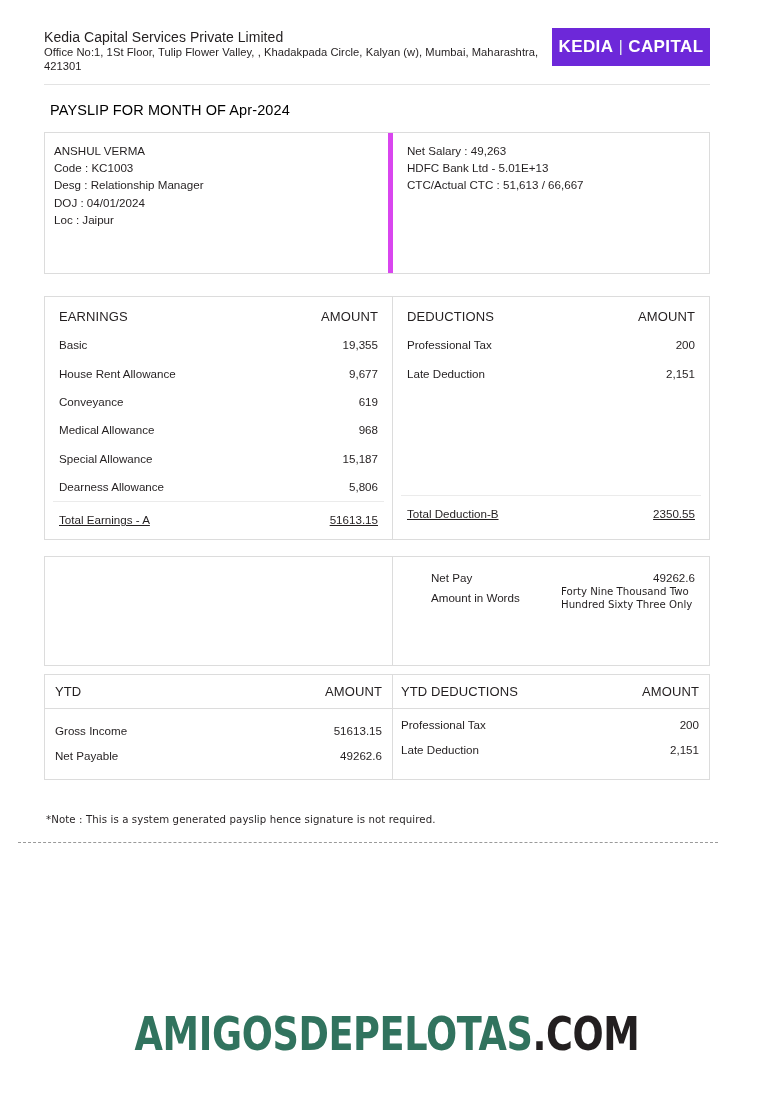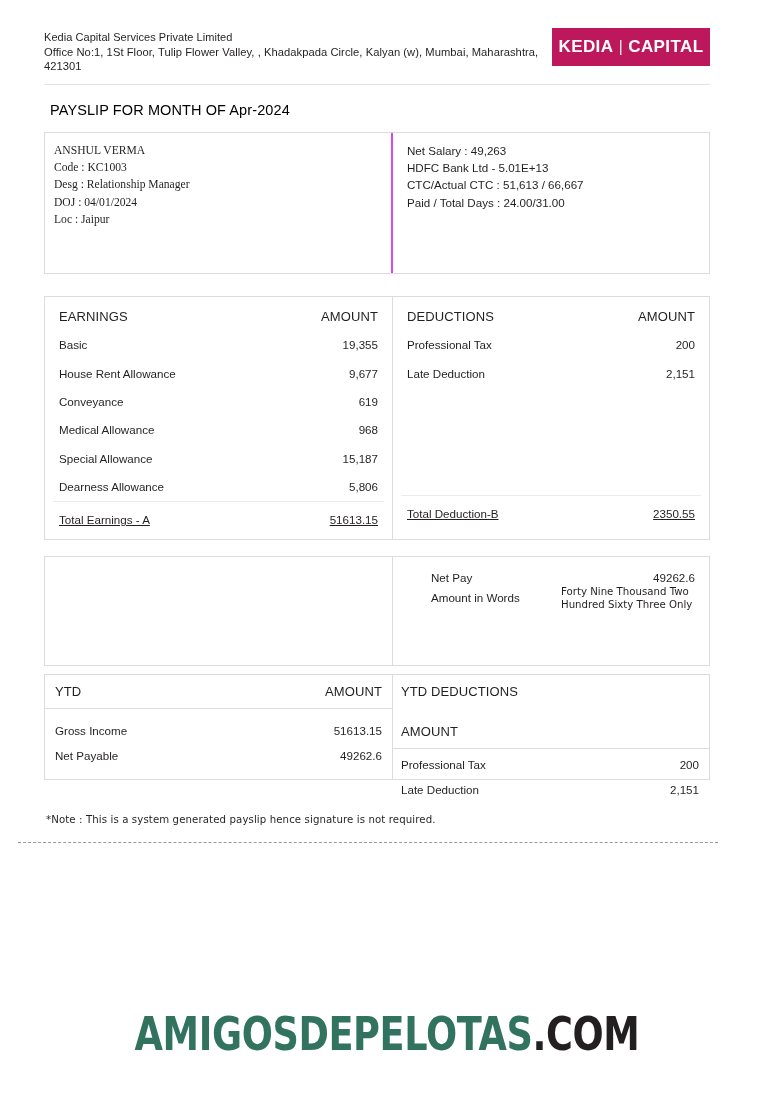--- a/index.html
+++ b/index.html
@@ -32,34 +32,34 @@
     width: 666px;
     display: flex;
     align-items: flex-start;
     justify-content: space-between;
   }
   .company-block {
     padding-top: 2px;
     max-width: 500px;
   }
   .company-name {
-    font-size: 11px;
+    font-size: 14px;
     line-height: 14.6px;
     letter-spacing: 0.05px;
     color: #231f20;
   }
   .company-address {
     font-size: 11.2px;
     line-height: 14.6px;
     letter-spacing: 0.05px;
     color: #231f20;
     max-width: 500px;
   }
   .logo {
-    background: #be185d;
+    background: #6d28d9;
     width: 158px;
     height: 38px;
     display: flex;
     align-items: center;
     justify-content: center;
     flex: none;
   }
   .logo-text {
     color: #ffffff;
     font-family: "Liberation Sans", sans-serif;
@@ -103,21 +103,21 @@
     height: 142px;
     border: 1px solid #dcdcdc;
     display: flex;
   }
   .info-cell {
     padding: 9px 0 0 9px;
     font-size: 11.6px;
     line-height: 17.2px;
     color: #231f20;
   }
-  .info-cell.left  { width: 348px; border-right: 2px solid #d946ef; font-family: Liberation Serif, serif; }
+  .info-cell.left  { width: 348px; border-right: 5px solid #d946ef; }
   .info-cell.right { flex: 1; padding-left: 14px; }
 
   
   .ed-box {
     position: absolute;
     left: 44px;
     top: 296px;
     width: 666px;
     height: 244px;
     border: 1px solid #dcdcdc;
@@ -199,21 +199,21 @@
   .ytd-col.right { flex: 1; }
   .ytd-head {
     display: flex;
     justify-content: space-between;
     font-size: 13px;
     padding: 9px 10px 9px 10px;
     border-bottom: 1px solid #dcdcdc;
     letter-spacing: 0.1px;
     gap: 25px;
   }
-  .ytd-col.right .ytd-head { padding-left: 8px; flex-direction: column; }
+  .ytd-col.right .ytd-head { padding-left: 8px; }
   .ytd-rows { padding: 9px 10px 0 10px; }
   .ytd-col.right .ytd-rows { padding-top: 3px; padding-left: 8px; }
   .ytd-row {
     display: flex;
     justify-content: space-between;
     font-size: 11.6px;
     line-height: 14px;
     padding: 5.5px 0;
   }
 
@@ -280,21 +280,20 @@
       <div>ANSHUL VERMA</div>
       <div>Code : KC1003</div>
       <div>Desg : Relationship Manager</div>
       <div>DOJ : 04/01/2024</div>
       <div>Loc : Jaipur</div>
     </div>
     <div class="info-cell right">
       <div>Net Salary : 49,263</div>
       <div>HDFC Bank Ltd - 5.01E+13</div>
       <div>CTC/Actual CTC : 51,613 / 66,667</div>
-      <div>Paid / Total Days : 24.00/31.00</div>
     </div>
   </div>
 
   <div class="ed-box">
     <div class="ed-col left">
       <div class="ed-head">
         <span>EARNINGS</span>
         <span>AMOUNT</span>
       </div>
       <div class="ed-rows">

